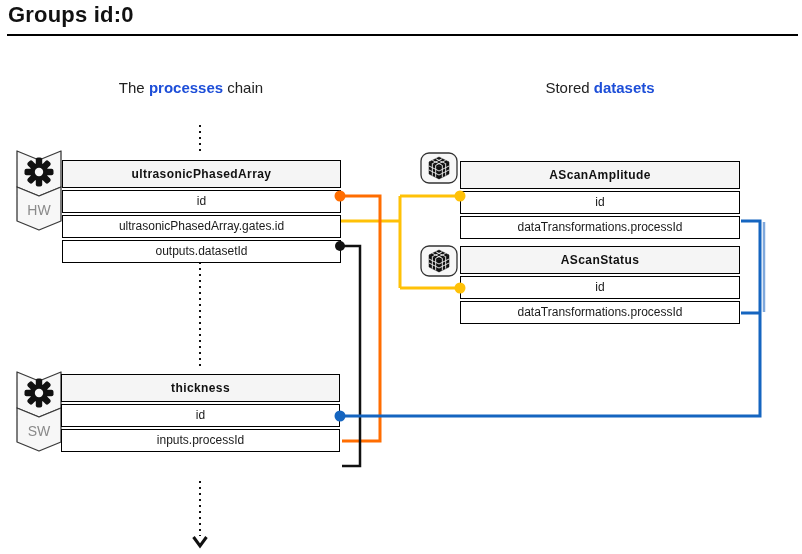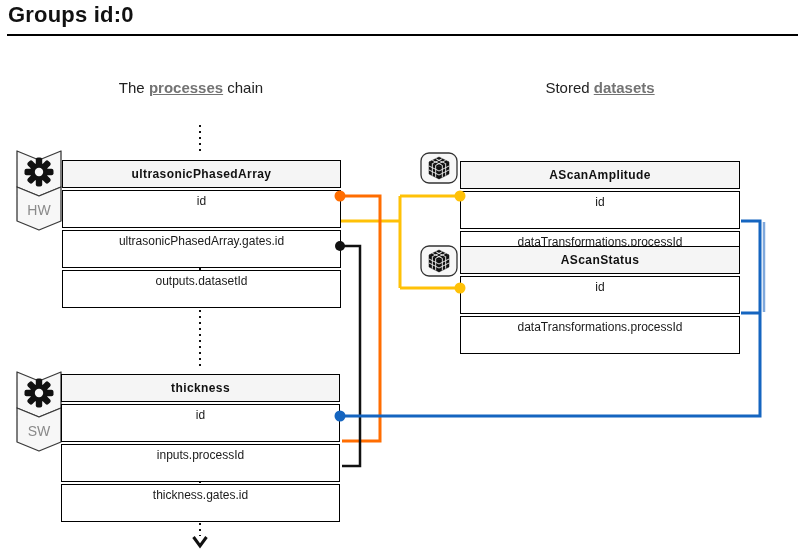--- a/index.html
+++ b/index.html
@@ -7,31 +7,31 @@
     position:relative;width:802px;height:554px;background:#fff;overflow:hidden;
     font-family:"Liberation Sans",sans-serif;color:#111;
   }
   
   .page-title{position:absolute;left:8px;top:2px;font-size:22px;font-weight:bold;letter-spacing:.2px;}
   .title-rule{position:absolute;left:7px;top:34px;width:791px;height:2px;background:#000;}
   
   .col-header{position:absolute;top:79px;width:252px;text-align:center;font-size:15px;color:#222;}
   .col-header.left{left:65px;}
   .col-header.right{left:474px;}
-  .col-header b{color:#737373;text-decoration:underline;}
+  .col-header b{color:#1d4ed8;}
   
   .layer{position:absolute;left:0;top:0;width:802px;height:554px;}
   .layer-under{z-index:0;}
   .layer-over{z-index:3;pointer-events:none;}
   
   .node{position:absolute;z-index:1;}
   .cell{box-sizing:border-box;border:1px solid #000;text-align:center;overflow:hidden;}
   .cell + .cell{margin-top:2px;}
   .hdr{height:28px;line-height:26px;font-weight:bold;font-size:12px;letter-spacing:.4px;background:var(--header-bg);}
-  .row{height:38px;line-height:21px;font-size:12px;background:#fff;color:#1a1a1a;}
+  .row{height:23px;line-height:21px;font-size:12px;background:#fff;color:#1a1a1a;}
   
   .badge-poly{fill:var(--badge-fill);stroke:var(--badge-border);stroke-width:1.3;stroke-linejoin:round;}
   .badge-label{font-family:"Liberation Sans",sans-serif;font-size:14px;fill:#8a8a8a;text-anchor:middle;}
   .icon-frame{fill:var(--badge-fill);stroke:#333;stroke-width:1.3;}
   .chain{stroke:#111;stroke-width:2;stroke-dasharray:2 4;fill:none;}
   .chain-arrow{stroke:#111;stroke-width:3;fill:none;}
   
   .w-yellow{stroke:var(--yellow);stroke-width:3;fill:none;}
   .w-orange{stroke:var(--orange);stroke-width:3;fill:none;}
   .w-black{stroke:var(--wire-black);stroke-width:2.5;fill:none;}
@@ -132,21 +132,20 @@
     <div class="cell hdr">ultrasonicPhasedArray</div>
     <div class="cell row">id</div>
     <div class="cell row">ultrasonicPhasedArray.gates.id</div>
     <div class="cell row">outputs.datasetId</div>
   </div>
 
   <div class="node" style="left:61px;top:374px;width:279px;">
     <div class="cell hdr">thickness</div>
     <div class="cell row">id</div>
     <div class="cell row">inputs.processId</div>
-    <div class="cell row">thickness.gates.id</div>
   </div>
 
   <div class="node" style="left:460px;top:161px;width:280px;">
     <div class="cell hdr">AScanAmplitude</div>
     <div class="cell row">id</div>
     <div class="cell row">dataTransformations.processId</div>
   </div>
 
   <div class="node" style="left:460px;top:246px;width:280px;">
     <div class="cell hdr">AScanStatus</div>

